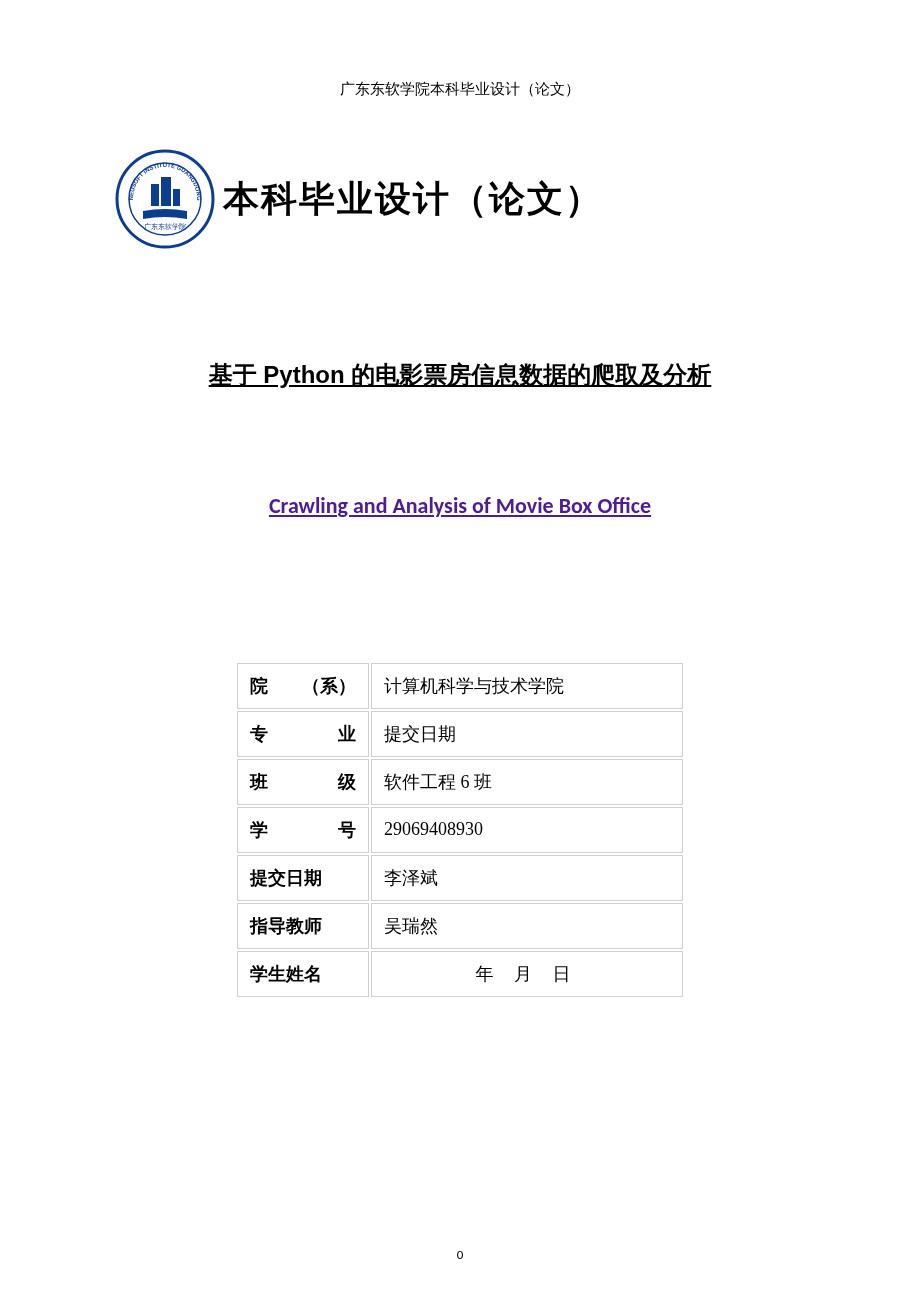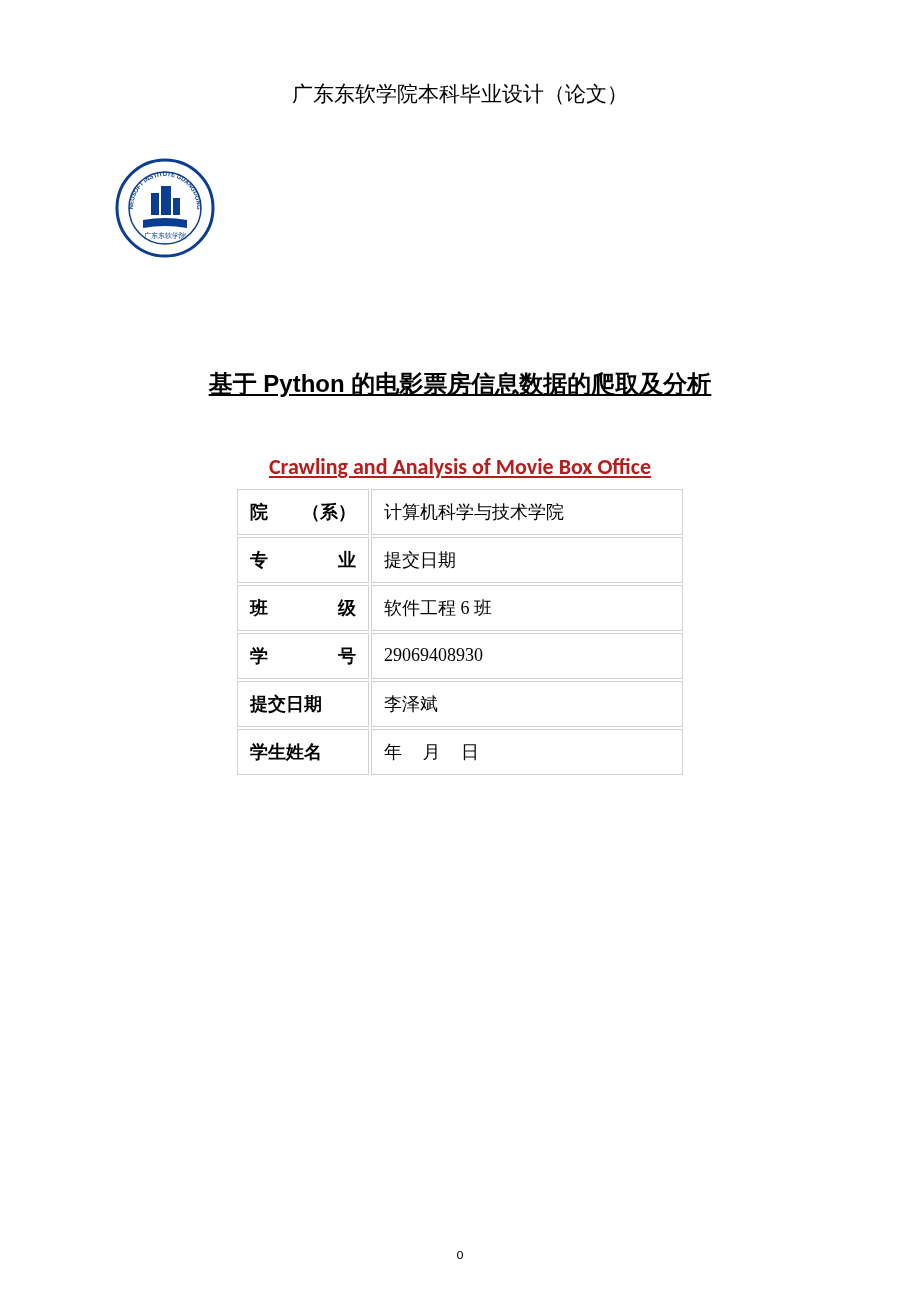--- a/index.html
+++ b/index.html
@@ -15,21 +15,21 @@
       position: relative;
     }
     .page {
       width: 100%;
       height: 100%;
       padding: 80px 115px 50px 115px;
       position: relative;
     }
     .header-text {
       text-align: center;
-      font-size: 21px;
+      font-size: 15px;
       color: #000;
       font-family: "SimSun", "宋体", serif;
       margin-bottom: 50px;
     }
     .title-row {
       display: flex;
       align-items: center;
       margin-bottom: 110px;
     }
     .logo {
@@ -43,30 +43,31 @@
       font-weight: bold;
       font-family: "SimSun", "宋体", serif;
       letter-spacing: 2px;
     }
     .subtitle-cn {
       text-align: center;
       font-size: 24px;
       font-weight: bold;
       font-family: "Microsoft YaHei", "SimHei", sans-serif;
       text-decoration: underline;
-      margin-bottom: 47px;
+      margin-bottom: 95px;
     }
     .subtitle-en {
       text-align: center;
       font-size: 22px;
       font-weight: bold;
       font-family: "Calibri", "Arial", sans-serif;
       text-decoration: underline;
       line-height: 1.8;
-      color: #b91c1c;
+      color: #4c1d95;
+      margin-bottom: 135px;
     }
     .info-table {
       margin: 0 auto;
       border-collapse: separate;
       border-spacing: 2px;
       width: 450px;
     }
     .info-table td {
       border: 1px solid #d0d0d0;
       padding: 10px 12px;
@@ -81,20 +82,21 @@
     }
     .label-spread {
       display: flex;
       justify-content: space-between;
       width: 100%;
     }
     .value-cell {
       font-weight: normal;
     }
     .date-cell {
+      text-align: center;
       letter-spacing: 8px;
     }
     .page-number {
       position: absolute;
       bottom: 40px;
       left: 0;
       right: 0;
       text-align: center;
       font-size: 13px;
       font-family: "Calibri", Arial, sans-serif;
@@ -115,20 +117,21 @@
         <text font-size="6" fill="#0b3d91" font-family="Arial" font-weight="bold">
           <textPath href="#top-arc" startOffset="50%" text-anchor="middle">NEUSOFT INSTITUTE GUANGDONG</textPath>
         </text>
         <rect x="36" y="35" width="8" height="22" fill="#0b3d91"></rect>
         <rect x="46" y="28" width="10" height="29" fill="#0b3d91"></rect>
         <rect x="58" y="40" width="7" height="17" fill="#0b3d91"></rect>
         <path d="M 28 62 Q 50 58 72 62 L 72 70 Q 50 66 28 70 Z" fill="#0b3d91"></path>
         <text x="50" y="80" font-size="7" fill="#0b3d91" text-anchor="middle" font-family="KaiTi, serif">广东东软学院</text>
       </svg>
     </div>
+    <div class="main-title">本科毕业设计（论文）</div>
   </div>
 
   <div class="subtitle-cn">基于 Python 的电影票房信息数据的爬取及分析</div>
 
   <div class="subtitle-en">
     <span>Crawling and Analysis of Movie Box Office</span><br>
   </div>
 
   <table class="info-table">
     <tbody>
@@ -166,20 +169,24 @@
           <span>号</span>
         </span>
       </td>
       <td class="value-cell">29069408930</td>
     </tr>
     <tr>
       <td class="label-cell">提交日期</td>
       <td class="value-cell">李泽斌</td>
     </tr>
     <tr>
+      <td class="label-cell">指导教师</td>
+      <td class="value-cell">吴瑞然</td>
+    </tr>
+    <tr>
       <td class="label-cell">学生姓名</td>
       <td class="value-cell date-cell">年  月  日</td>
     </tr>
   </tbody>
     </table>
 
   <div class="page-number">0</div>
 </div>
 
 </body></html>

